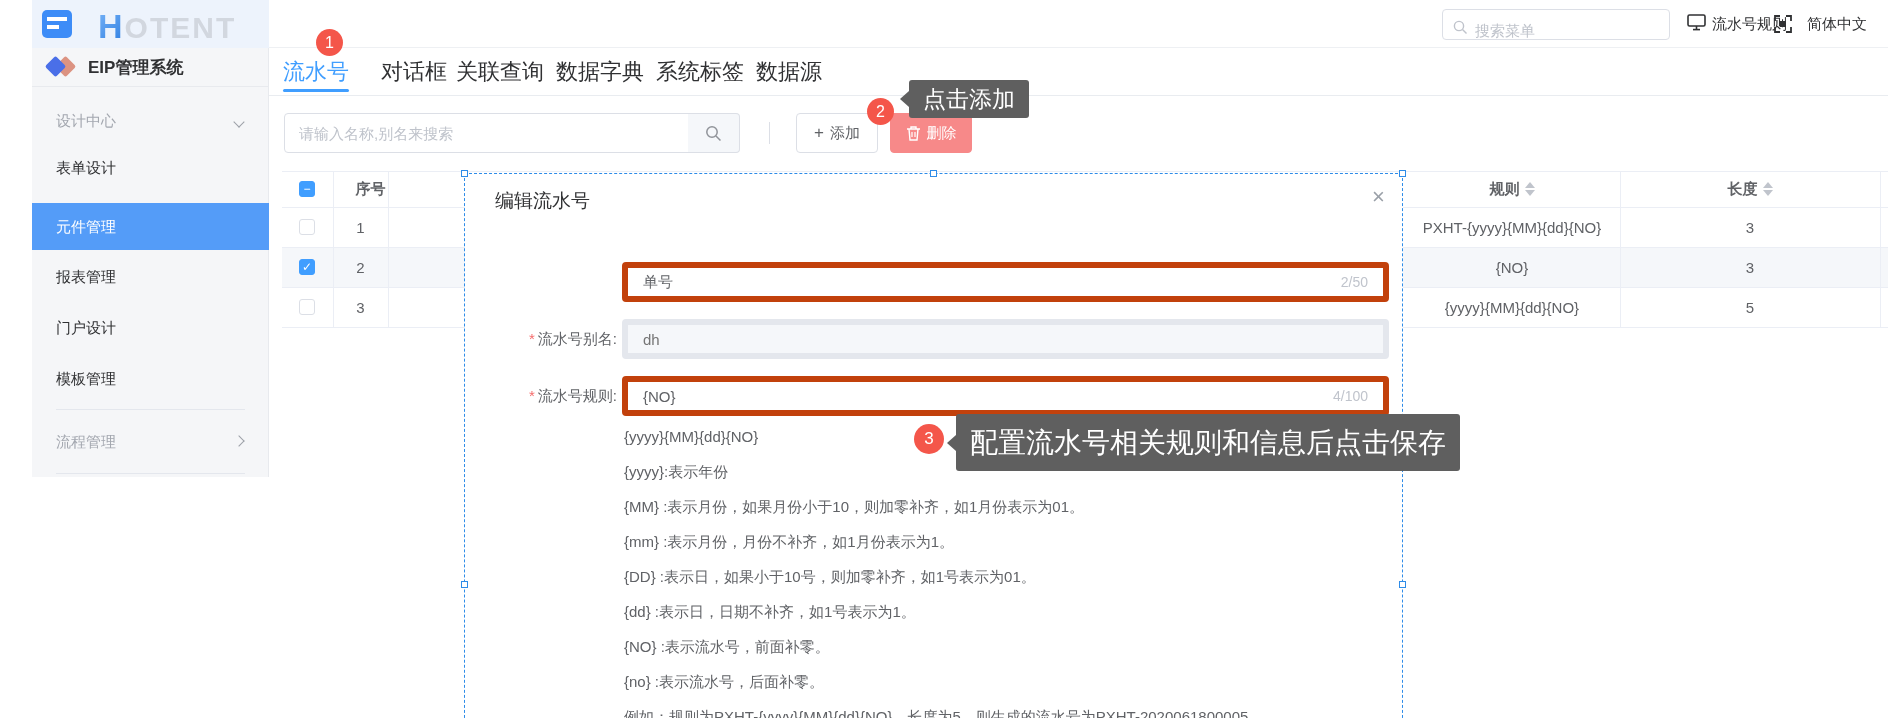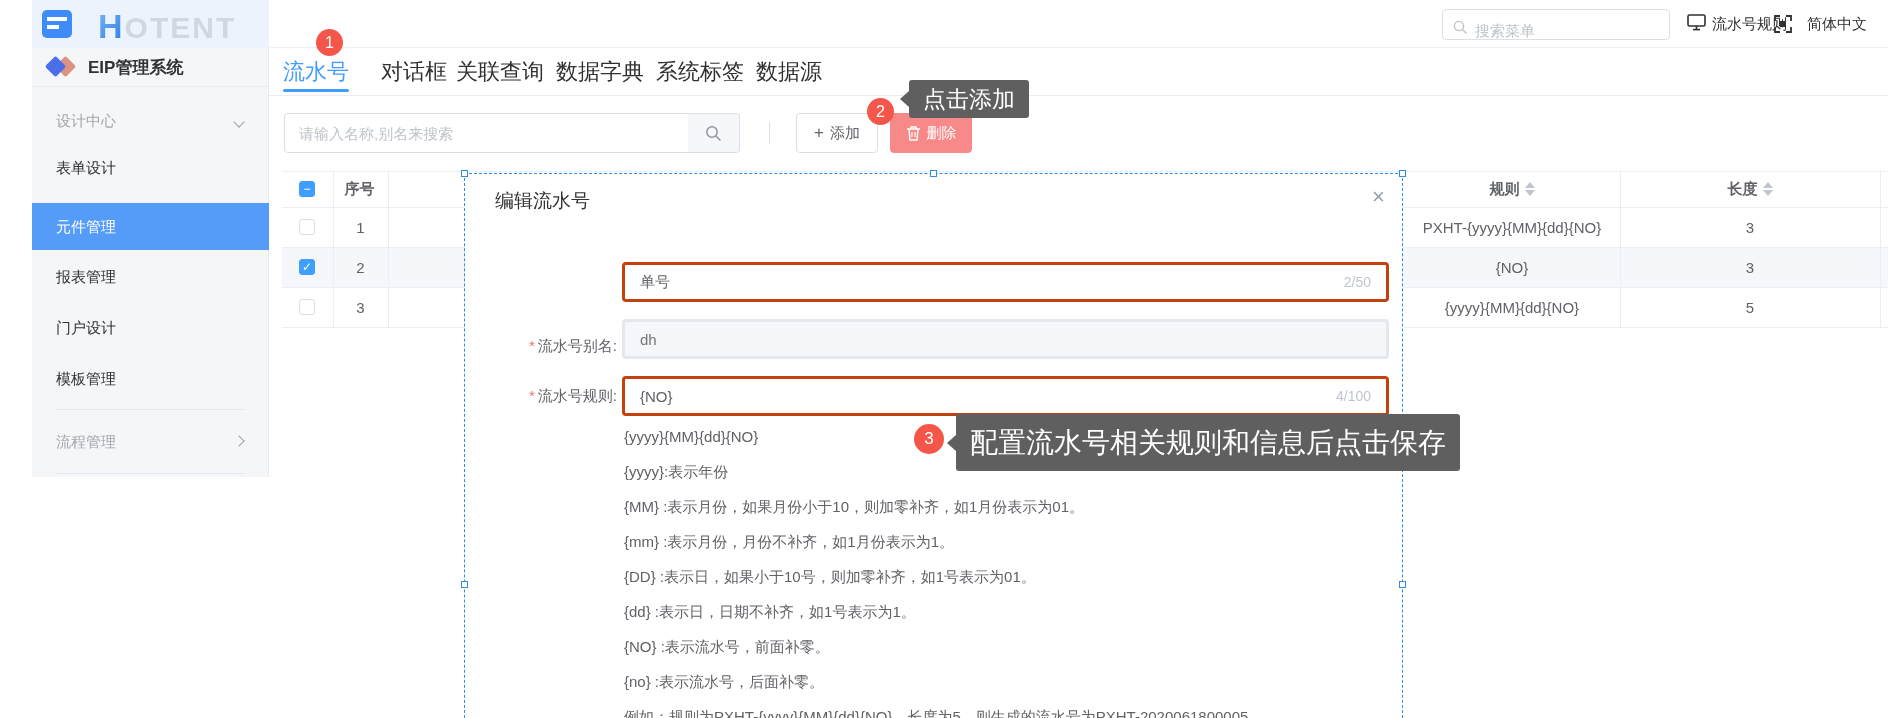--- a/index.html
+++ b/index.html
@@ -68,21 +68,21 @@
   .cb.on  { background:#409eff; border-color:#409eff; }
 
   
   .modal { left:433px; top:174px; width:938px; height:544px; background:#fff; z-index:5; }
   .sel-rect { left:432px; top:173px; width:939px; height:560px; border:1px dashed #2e8ce8; z-index:6; pointer-events:none; }
   .handle { width:7px; height:7px; background:#fff; border:1px solid #2e8ce8; z-index:7; }
   .modal-title { left:463px; top:188px; font-size:19px; color:#303133; z-index:6; }
   .modal-close { left:1340px; top:186px; font-size:22px; color:#9aa0a8; z-index:6; line-height:1; }
   .form-label { width:152px; left:433px; height:40px; line-height:40px; text-align:right; font-size:15px; color:#606266; z-index:6; }
   .form-label .star { color:#f56c6c; margin-right:3px; }
-  .f-input { left:590px; width:767px; height:40px; border:3px solid #c2410c; border-radius:4px; background:#fff; display:flex; align-items:center; padding:0 15px; z-index:6; }
+  .f-input { left:590px; width:767px; height:40px; border:6px solid #c2410c; border-radius:4px; background:#fff; display:flex; align-items:center; padding:0 15px; z-index:6; }
   .f-input input { border:none; outline:none; flex:1; font-size:15px; color:#606266; background:transparent; }
   .f-input.disabled { background:#f5f7fa; border-color:#e4e7ed; }
   .f-input.disabled input { color:#c0c4cc; }
   .counter { font-size:14px; color:#c0c4cc; }
   .help { left:592px; top:419px; width:760px; z-index:6; }
   .help div { height:35px; line-height:35px; font-size:15px; color:#606266; white-space:nowrap; }
 
   
   .badge { width:27px; height:27px; border-radius:50%; background:#f4564a; color:#fff; font-size:16px; display:flex; align-items:center; justify-content:center; z-index:10; }
   .tip { background:#5f5f5f; color:#fff; border-radius:3px; display:flex; align-items:center; padding:0 14px; z-index:9; white-space:nowrap; }
@@ -206,21 +206,21 @@
   <div class="abs hline" style="top:207px;"></div>
   <div class="abs hline" style="top:247px;"></div>
   <div class="abs hline" style="top:287px;"></div>
   <div class="abs hline" style="top:327px;"></div>
   <div class="abs vline" style="left:301px;"></div>
   <div class="abs vline" style="left:356px;"></div>
   <div class="abs vline" style="left:1588px;"></div>
   <div class="abs vline" style="left:1848px;"></div>
 
   <div class="abs cb ind" style="left:267px; top:181px;">−</div>
-  <div class="abs th" style="left:300px; top:171px; width:55px; height:36px;">
+  <div class="abs th" style="left:311px; top:171px; width:55px; height:36px;">
       <span>序号</span>
     </div>
   <div class="abs th" style="left:1372px; top:171px; width:216px; height:36px;">
     <span>规则</span>
     <span class="caret-stack">
         <span class="caret-up"></span>
         <span class="caret-dn"></span>
       </span>
   </div>
   <div class="abs th" style="left:1588px; top:171px; width:260px; height:36px;">
@@ -266,21 +266,21 @@
 
   <div class="abs modal"></div>
   <div class="abs modal-title">编辑流水号</div>
   <div class="abs modal-close">×</div>
 
   <div class="abs f-input" style="top:262px;">
     <input value="单号" style="">
     <span class="counter">2/50</span>
   </div>
 
-  <div class="abs form-label" style="top:326px;"><span class="star">*</span><span>流水号别名:</span></div>
+  <div class="abs form-label" style="top:319px;"><span class="star">*</span><span>流水号别名:</span></div>
   <div class="abs form-label" style="top:376px;"><span class="star">*</span><span>流水号规则:</span></div>
 
   <div class="abs f-input disabled" style="top:319px;">
     <input disabled="" placeholder="dh" style="">
   </div>
   <div class="abs f-input" style="top:376px;">
     <input value="{NO}" style="">
     <span class="counter">4/100</span>
   </div>
 

